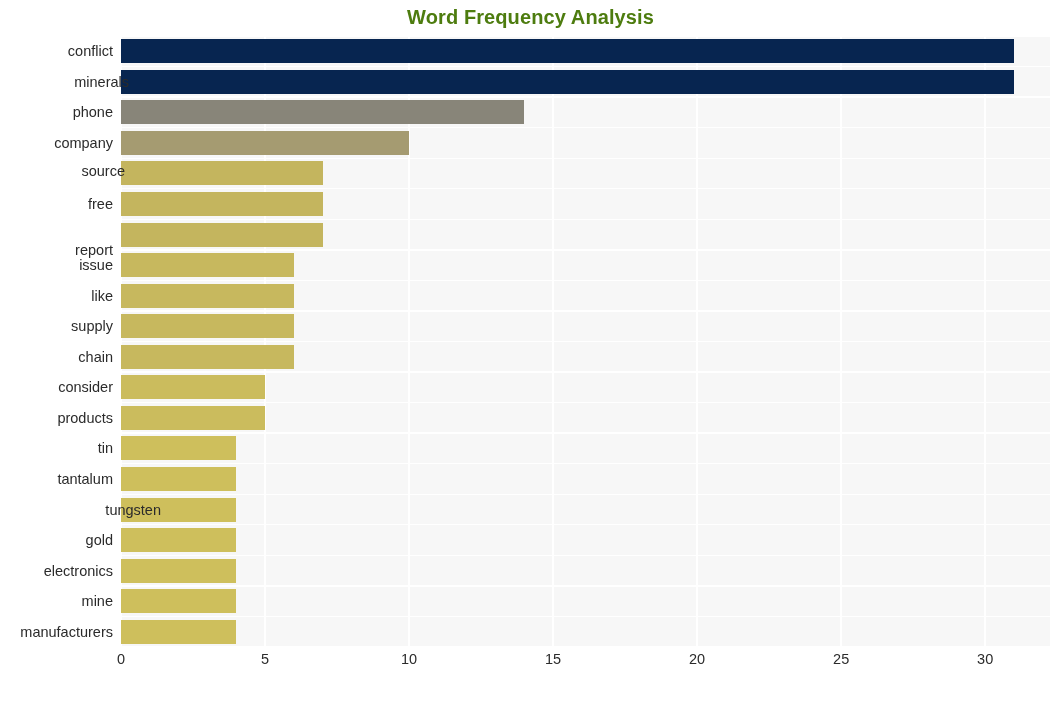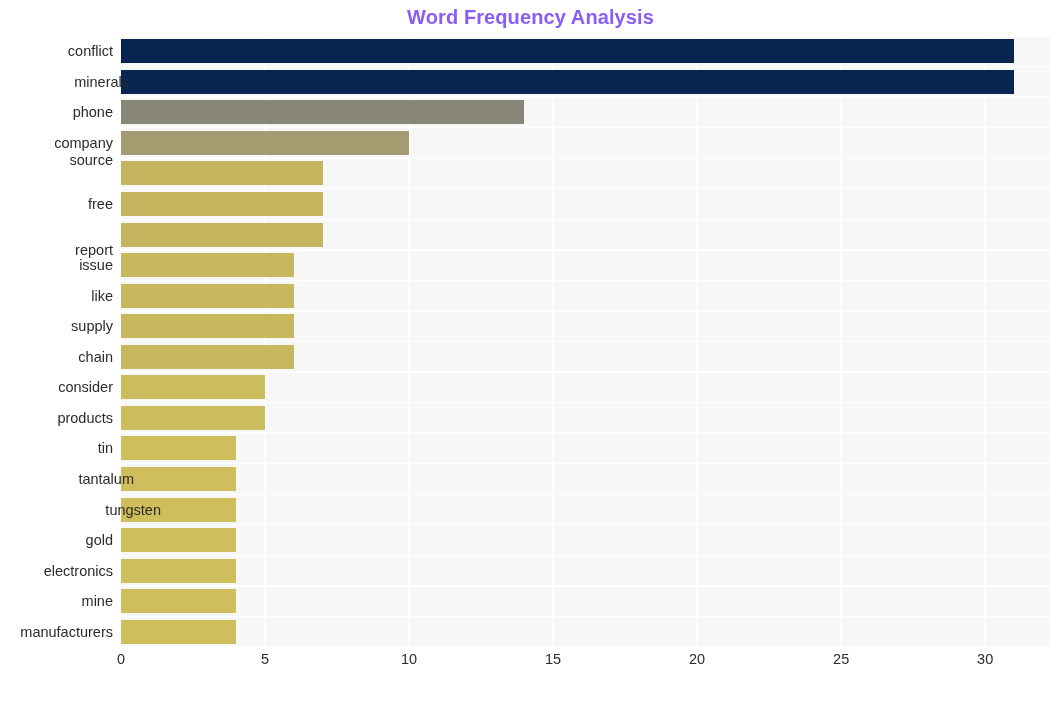--- a/index.html
+++ b/index.html
@@ -24,21 +24,21 @@
   }
 
   #chart-title {
     position: absolute;
     left: 0;
     top: 6px;
     width: 1061px;
     text-align: center;
     font-size: 20px;
     font-weight: bold;
-    color: #8b5cf6;
+    color: #4d7c0f;
     letter-spacing: 0.1px;
   }
 
   
   #plot-area {
     position: absolute;
     left: 121px;
     top: 36px;
     width: 929px;
     height: 611px;
@@ -180,31 +180,31 @@
         <div class="bar" title="mine: 4" style="top: 553.175px; width: 115.225px; background: rgb(206, 191, 92);"></div>
         <div class="bar" title="manufacturers: 4" style="top: 583.725px; width: 115.225px; background: rgb(206, 191, 92);"></div>
       </div>
   </div>
 
   <div id="y-axis-labels">
       <div class="ytick-label" style="top: 44.275px;">conflict</div>
       <div class="ytick-label" style="top: 74.825px; padding-left: 16px;">minerals</div>
       <div class="ytick-label" style="top: 105.375px;">phone</div>
       <div class="ytick-label" style="top: 135.925px;">company</div>
-      <div class="ytick-label" style="top: 153px;">source</div>
+      <div class="ytick-label" style="top: 164px; padding-left: 12px;">source</div>
       <div class="ytick-label" style="top: 197.025px;">free</div>
       <div class="ytick-label" style="top: 243px;">report</div>
       <div class="ytick-label" style="top: 258.125px;">issue</div>
       <div class="ytick-label" style="top: 288.675px;">like</div>
       <div class="ytick-label" style="top: 319.225px;">supply</div>
       <div class="ytick-label" style="top: 349.775px;">chain</div>
       <div class="ytick-label" style="top: 380.325px;">consider</div>
       <div class="ytick-label" style="top: 410.875px;">products</div>
       <div class="ytick-label" style="top: 441.425px;">tin</div>
-      <div class="ytick-label" style="top: 471.975px; margin-left: 21px;">tantalum</div>
+      <div class="ytick-label" style="top: 471.975px;">tantalum</div>
       <div class="ytick-label" style="top: 502.525px; margin-left: 48px;">tungsten</div>
       <div class="ytick-label" style="top: 533.075px;">gold</div>
       <div class="ytick-label" style="top: 563.625px;">electronics</div>
       <div class="ytick-label" style="top: 594.175px;">mine</div>
       <div class="ytick-label" style="top: 624.725px;">manufacturers</div>
     </div>
   <div id="x-axis-labels">
       <div class="xtick-label" style="left: 121px;">0</div>
       <div class="xtick-label" style="left: 265.031px;">5</div>
       <div class="xtick-label" style="left: 409.062px;">10</div>

